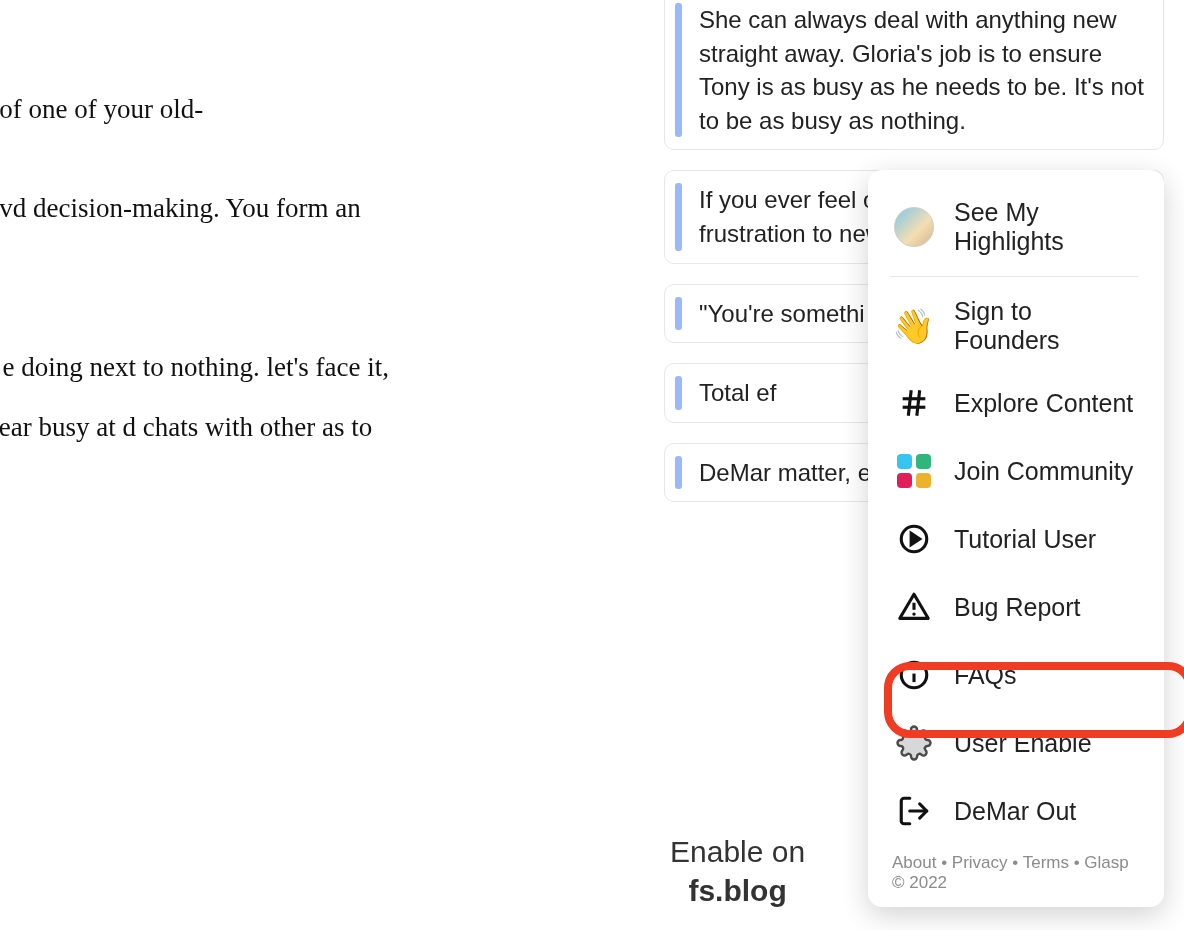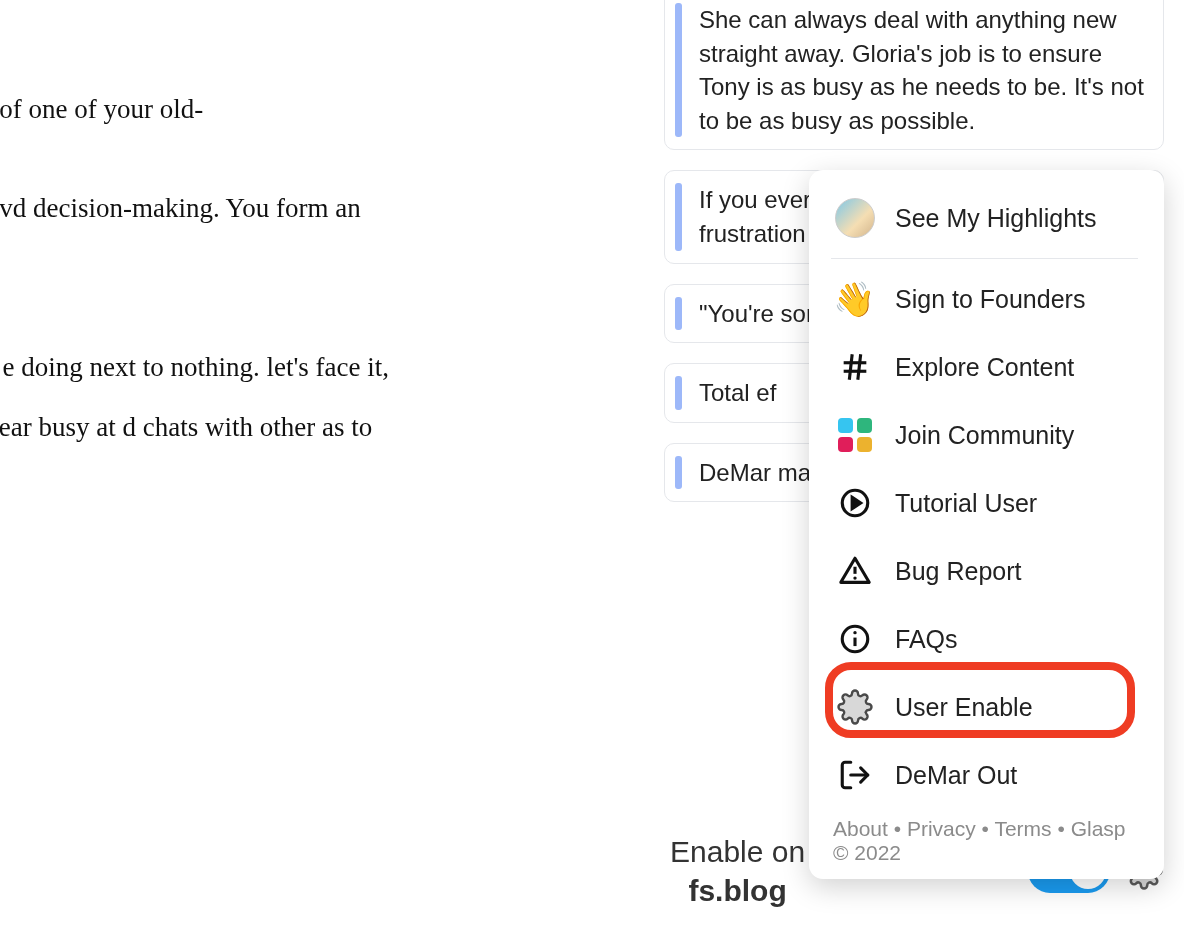--- a/index.html
+++ b/index.html
@@ -49,21 +49,21 @@
     bottom: 12px;
     width: 7px;
     background: #9db8f9;
     border-radius: 3px;
   }
   .highlight-card .text { padding-left: 14px; }
   .menu-popup {
     position: absolute;
     top: 170px;
     right: 20px;
-    width: 355px;
+    width: 296px;
     background: #fff;
     border-radius: 14px;
     box-shadow: 0 8px 28px rgba(0,0,0,0.18);
     padding: 14px 4px 10px 0;
     z-index: 10;
   }
   .menu-item {
     display: flex;
     align-items: center;
     gap: 20px;
@@ -98,21 +98,21 @@
     border: 8px solid #ef3c23;
     border-radius: 26px;
     top: 492px;
     left: 16px;
     width: 310px;
     height: 76px;
     pointer-events: none;
     z-index: 11;
   }
   .menu-footer {
-    font-size: 21px;
+    font-size: 17px;
     color: #8b8b8b;
     padding: 8px 24px 4px 24px;
   }
   .menu-footer span { cursor: pointer; }
   .enable-bar {
     position: absolute;
     left: 670px;
     right: 20px;
     bottom: 20px;
     display: flex;
@@ -159,21 +159,21 @@
 <body>
 
 <div class="article-text">
   <p>ined access to a time office of one of your old-</p>
   <p>vation should be enough to vd decision-making. You form an entire industry for</p>
   <p>prised to find it's far from a e doing next to nothing. let's face it, the genders She doesn't appear busy at d chats with other as to why Tony would</p>
 </div>
 
 <div class="side-panel">
   <div class="highlight-card">
-    <div class="text">She can always deal with anything new straight away. Gloria's job is to ensure Tony is as busy as he needs to be. It's not to be as busy as possible.</div>
+    <div class="text">She can always deal with anything new straight away. Gloria's job is to ensure Tony is as busy as he needs to be. It's not to be as busy as nothing.</div>
   </div>
   <div class="highlight-card">
     <div class="text">If you ever feel overwhelmed despite frustration to new more s</div>
   </div>
   <div class="highlight-card">
     <div class="text">"You're somethi And yo doing t</div>
   </div>
   <div class="highlight-card">
     <div class="text">Total ef</div>
   </div>

